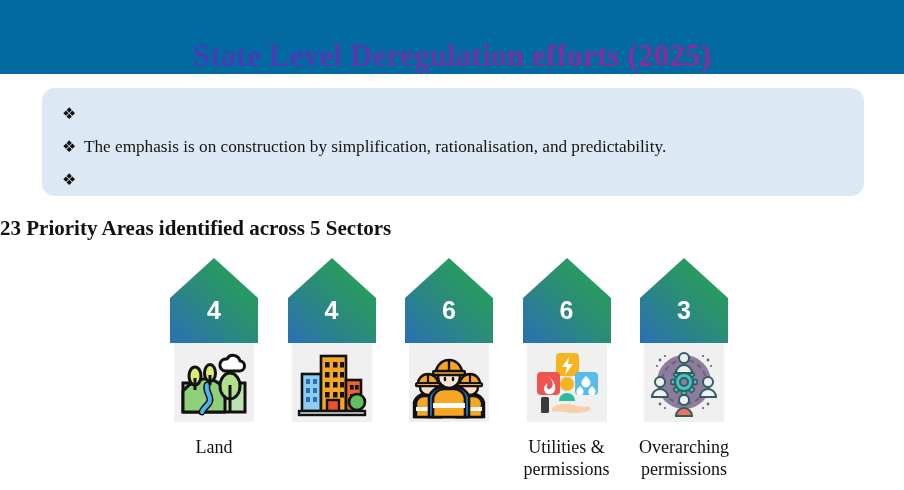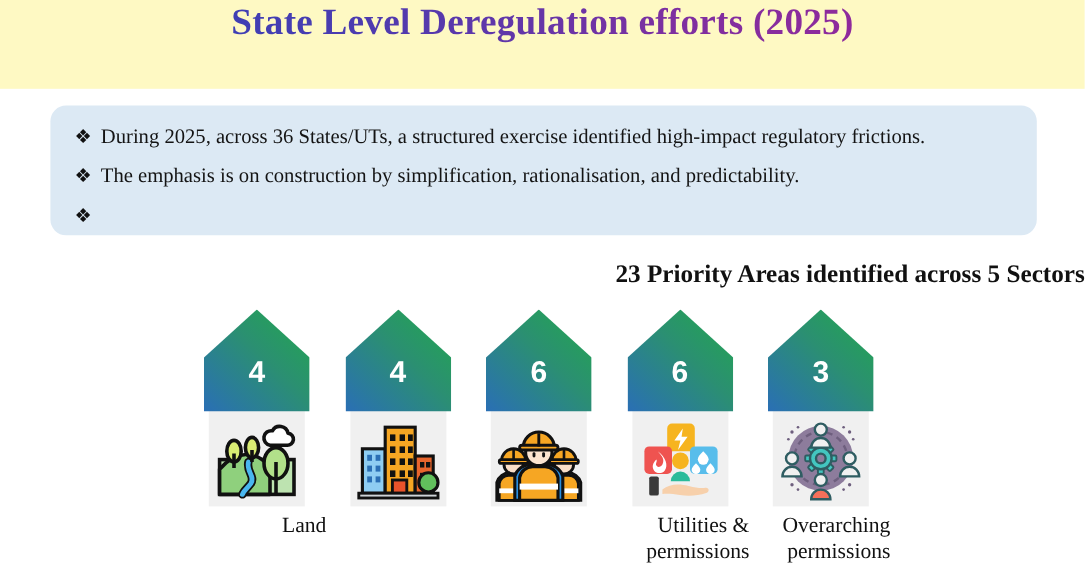--- a/index.html
+++ b/index.html
@@ -14,23 +14,23 @@
     overflow: hidden;
     position: relative;
   }
 
   
   .header-band {
     position: absolute;
     left: 0; top: 0;
     width: 904px;
     height: 74px;
-    background: #fef9c3;
+    background: #0369a1;
     display: flex;
-    align-items: flex-start;
+    align-items: flex-end;
     justify-content: center;
   }
   .slide-title {
     font-family: "Liberation Serif", "DejaVu Serif", serif;
     font-weight: bold;
     font-size: 31px;
     letter-spacing: 0.2px;
     white-space: nowrap;
     background-image: linear-gradient(90deg, #3f3fb4 0%, #4a3cb0 18%, #6436a8 48%, #7e2fa0 72%, #8f2a9c 100%);
     -webkit-background-clip: text;
@@ -72,21 +72,21 @@
     color: #141414;
     font-family: "Liberation Serif", "DejaVu Serif", serif;
   }
 
   
   .subtitle {
     position: absolute;
     left: 0;
     top: 216px;
     width: 904px;
-    text-align: right;
+    text-align: left;
     font-size: 21px;
     font-weight: bold;
     color: #111111;
     font-family: "Liberation Serif", "DejaVu Serif", serif;
   }
 
   
   .pillars {
     position: absolute;
     left: 166px;
@@ -124,22 +124,22 @@
     width: 80px;
     height: 80px;
     background: #f0f0f0;
     display: flex;
     align-items: center;
     justify-content: center;
     margin-top: -1px;
   }
   .icon-tile svg { display: block; }
   .pillar-label {
-    margin-top: 4px;
-    text-align: right;
+    margin-top: 14px;
+    text-align: center;
     font-size: 18px;
     line-height: 22px;
     color: #111111;
     font-family: "Liberation Serif", "DejaVu Serif", serif;
     width: 116px;
   }
   .pillar-label.misspelled {
     text-decoration: underline wavy #e8665c;
     text-decoration-skip-ink: none;
     text-underline-offset: 2px;
@@ -149,21 +149,20 @@
 <body>
 
 <div class="header-band">
   <div class="slide-title">State Level Deregulation efforts (2025)</div>
 </div>
 
 <div class="bullet-panel">
 
   <div class="bullet-row">
     <span class="bullet-marker">❖</span>
-    <span class="bullet-text">During 2025, across 36 States/UTs, a structured exercise identified high-impact regulatory frictions.</span>
   </div>
 
   <div class="bullet-row">
     <span class="bullet-marker">❖</span>
     <span class="bullet-text">The emphasis is on construction by simplification, rationalisation, and predictability.</span>
   </div>
 
   <div class="bullet-row">
     <span class="bullet-marker">❖</span>
   </div>

